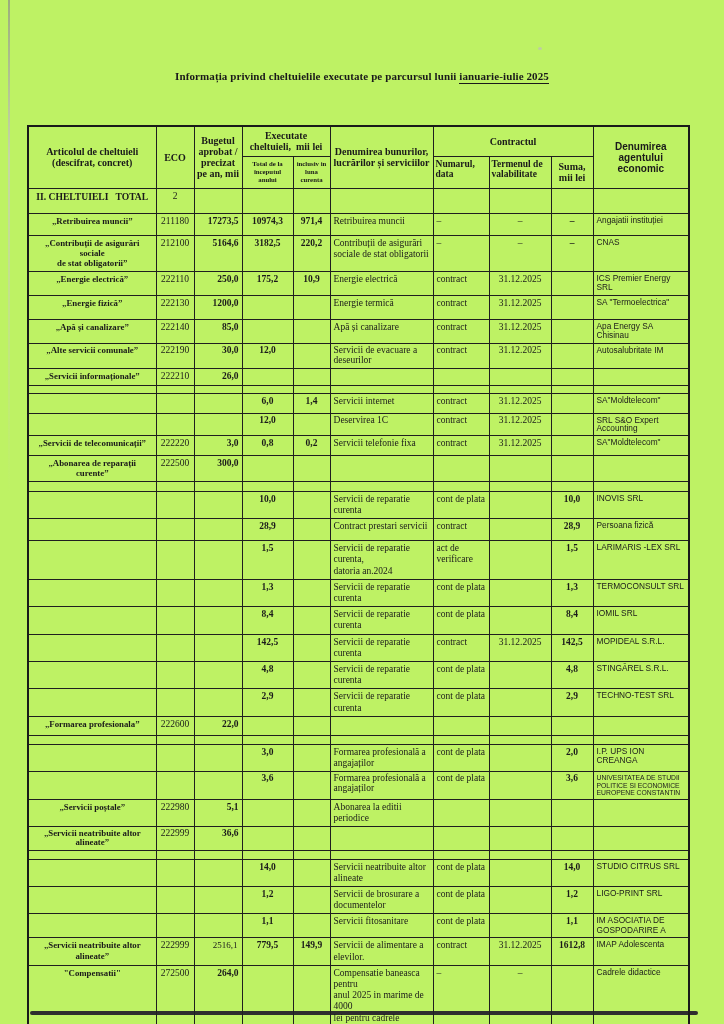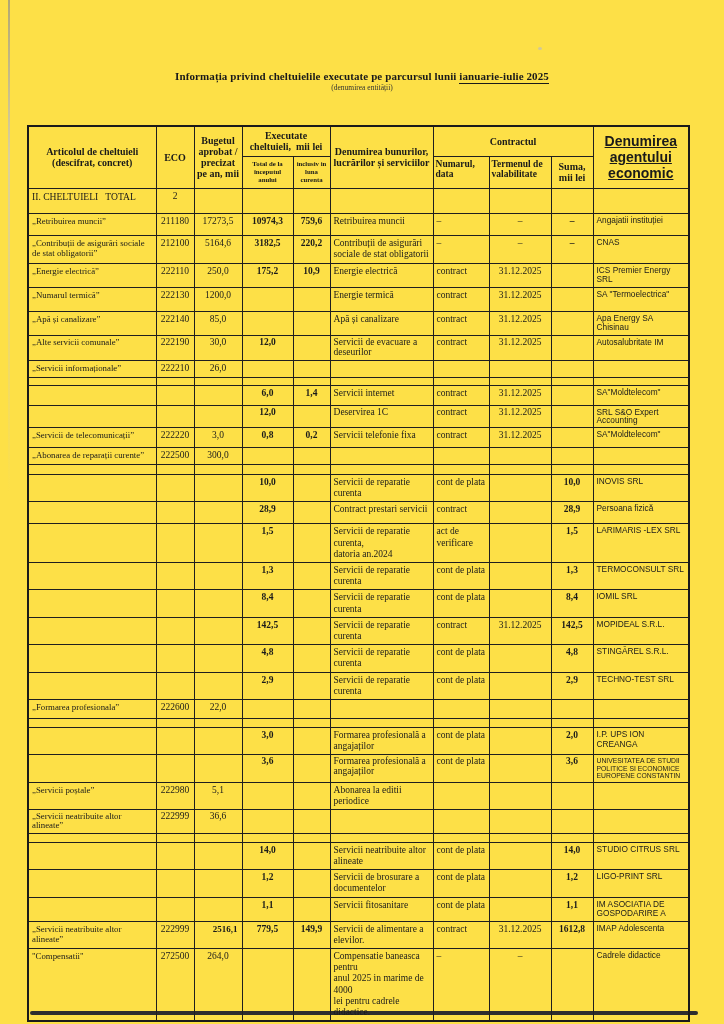--- a/index.html
+++ b/index.html
@@ -1,16 +1,16 @@
 <!DOCTYPE html>
 <html><head>
 <meta charset="utf-8">
 <style>
   html,body{margin:0;padding:0;background:#ffffff;}
-  #page{position:relative;width:724px;height:1024px;background:#fde047;overflow:hidden;
+  #page{position:relative;width:724px;height:1024px;background:#bef264;overflow:hidden;
         font-family:"Liberation Serif", serif;color:#1a1a1a;}
 
   
   .edge-left{position:absolute;left:8px;top:0;width:2px;height:520px;
     background:linear-gradient(#8a8a8a, #c9c9c9 30%, rgba(200,200,200,0) 95%);opacity:.65;}
   .edge-bottom{position:absolute;left:30px;top:1011px;width:668px;height:4px;background:#2e2e2e;border-radius:2px;}
   .speck{position:absolute;width:4px;height:3px;background:#bdbdbd;border-radius:50%;opacity:.7;}
 
   
   .title-block{position:absolute;left:0;top:70px;width:724px;text-align:center;}
@@ -24,51 +24,50 @@
   
   table{position:absolute;left:27px;top:125px;width:661px;border-collapse:collapse;table-layout:fixed;
         border:2px solid #1a1a1a;}
   th,td{border:1px solid #1f1f1f;vertical-align:top;padding:2px 3px;overflow:hidden;
         white-space:pre-line;word-wrap:break-word;}
   thead th{font-size:10px;font-weight:bold;text-align:center;vertical-align:middle;padding:2px 2px;}
   thead tr:first-child{height:30px;}
   thead tr:last-child{height:32px;}
   th.tiny{font-size:6.8px;line-height:1.15;}
   th.sub-left{text-align:left;font-size:9.5px;vertical-align:top;}
-  th.agent-h{font-family:"Liberation Sans", sans-serif;font-size:14px;text-decoration:underline;}
+  th.agent-h{font-family:"Liberation Sans", sans-serif;font-size:10px;}
 
   tbody td{font-size:9.5px;line-height:1.18;}
-  .c0{text-align:left;font-weight:normal;font-size:8.8px !important;}
+  .c0{text-align:center;font-weight:bold;font-size:8.8px !important;}
   .c1{text-align:center;}
-  .c2{text-align:center;font-weight:normal;}
+  .c2{text-align:right;font-weight:bold;}
   .c3{text-align:center;font-weight:bold;}
   .c4{text-align:center;font-weight:bold;}
   .c5{text-align:left;}
   .c6{text-align:left;}
   .c7{text-align:center;}
   .c8{text-align:center;font-weight:bold;}
   .c9{text-align:left;font-family:"Liberation Sans", sans-serif;font-size:8.3px !important;line-height:1.15;}
 
   tr.section .c0{font-size:9.6px !important;}
-  tr.budget-right .c2{text-align:right;font-weight:bold;font-size:9px !important;padding-right:4px;}
+  tr.budget-right .c2{text-align:right;font-weight:normal;font-size:9px !important;padding-right:4px;}
   tr.agent-tiny .c9{font-size:6.8px !important;line-height:1.1;}
   tr.clip-row td{line-height:1.05;}
 </style>
 </head>
 <body>
 
 <div id="page">
 
   <div class="edge-left"></div>
   <div class="edge-bottom"></div>
   <div class="speck" style="left:538px;top:47px;"></div>
 
   <div class="title-block">
     <div class="t1"><span>Informația privind cheltuielile executate pe parcursul lunii </span><span class="u">ianuarie-iulie 2025</span></div>
-    <div class="t3">(denumirea entității)</div>
   </div>
 
   <table>
     <colgroup>
       <col style="width:128px">
         <col style="width:38px">
         <col style="width:48px">
       <col style="width:51px">
         <col style="width:37px">
         <col style="width:103px">
@@ -120,21 +119,21 @@
           <td class="c6"></td>
           <td class="c7"></td>
           <td class="c8"></td>
           <td class="c9"></td>
         </tr>
         <tr style="height: 22px;">
           <td class="c0">„Retribuirea muncii”</td>
           <td class="c1">211180</td>
           <td class="c2">17273,5</td>
           <td class="c3">10974,3</td>
-          <td class="c4">759,6</td>
+          <td class="c4">971,4</td>
           <td class="c5">Retribuirea muncii</td>
           <td class="c6">–</td>
           <td class="c7">–</td>
           <td class="c8">–</td>
           <td class="c9">Angajatii instituției</td>
         </tr>
         <tr style="height: 28px;">
           <td class="c0">„Contribuții de asigurări sociale
 de stat obligatorii”</td>
           <td class="c1">212100</td>
@@ -154,21 +153,21 @@
           <td class="c2">250,0</td>
           <td class="c3">175,2</td>
           <td class="c4">10,9</td>
           <td class="c5">Energie electrică</td>
           <td class="c6">contract</td>
           <td class="c7">31.12.2025</td>
           <td class="c8"></td>
           <td class="c9">ICS Premier Energy SRL</td>
         </tr>
         <tr style="height: 24px;">
-          <td class="c0">„Numarul termică”</td>
+          <td class="c0">„Energie fizică”</td>
           <td class="c1">222130</td>
           <td class="c2">1200,0</td>
           <td class="c3"></td>
           <td class="c4"></td>
           <td class="c5">Energie termică</td>
           <td class="c6">contract</td>
           <td class="c7">31.12.2025</td>
           <td class="c8"></td>
           <td class="c9">SA "Termoelectrica"</td>
         </tr>

